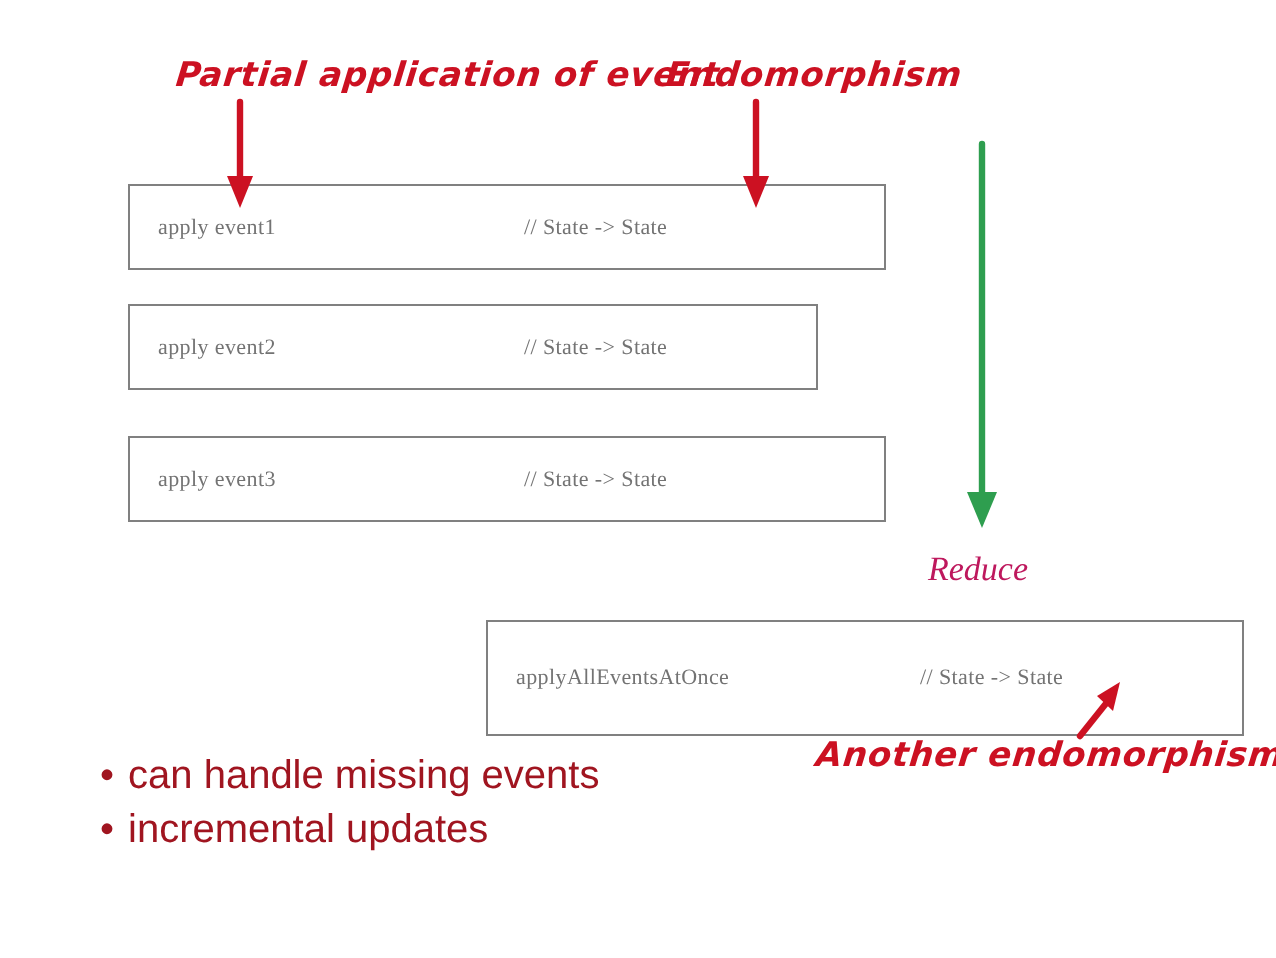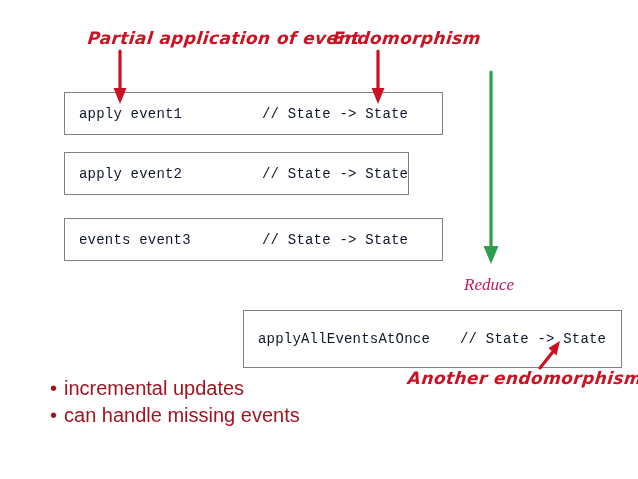--- a/index.html
+++ b/index.html
@@ -21,24 +21,24 @@
     position: absolute;
     box-sizing: border-box;
     background: #ffffff;
     border: 1px solid #808080;
   }
   .code-line {
     position: absolute;
     top: 50%;
     transform: translateY(-50%);
     white-space: pre;
-    font-family: Liberation Mono, monospace;
-    font-size: 14px;
+    font-family: Liberation Serif, serif;
+    font-size: 11px;
     letter-spacing: 0.2px;
-    color: #0f172a;
+    color: #737373;
   }
   .code-name { left: 14px; }
   .code-comment { }
 
   
   .hand {
     position: absolute;
     color: #CC1122;
     font-family: "DejaVu Sans", sans-serif;
     font-weight: bold;
@@ -93,39 +93,39 @@
     <span class="code-line code-name">apply event1</span>
     <span class="code-line code-comment" style="left:197px;">// State -&gt; State</span>
   </div>
 
   <div class="code-box" style="left:64px; top:152px; width:345px; height:43px;">
     <span class="code-line code-name">apply event2</span>
     <span class="code-line code-comment" style="left:197px;">// State -&gt; State</span>
   </div>
 
   <div class="code-box" style="left:64px; top:218px; width:379px; height:43px;">
-    <span class="code-line code-name">events event3</span>
+    <span class="code-line code-name">apply event3</span>
     <span class="code-line code-comment" style="left:197px;">// State -&gt; State</span>
   </div>
 
   <div class="code-box" style="left:243px; top:310px; width:379px; height:58px;">
     <span class="code-line code-name">applyAllEventsAtOnce</span>
     <span class="code-line code-comment" style="left:216px;">// State -&gt; State</span>
   </div>
 
   <div class="reduce-label" style="left:464px; top:275px;">Reduce</div>
 
   <div class="hand" style="left:408px; top:368px;">Another endomorphism!</div>
 
   <div class="bullets" style="left:50px; top:375px;">
     <span class="bullet-row">
-      <span class="dot">•</span><span>incremental updates</span>
+      <span class="dot">•</span><span>can handle missing events</span>
     </span>
     <span class="bullet-row">
-      <span class="dot">•</span><span>can handle missing events</span>
+      <span class="dot">•</span><span>incremental updates</span>
     </span>
   </div>
 
   <svg class="overlay" viewBox="0 0 638 479">
 
     <g>
       <line x1="120" y1="51" x2="120" y2="96" stroke="#CC1122" stroke-width="3.2" stroke-linecap="round"></line>
       <polygon points="120,104 113.5,88 126.5,88" fill="#CC1122"></polygon>
     </g>
 

